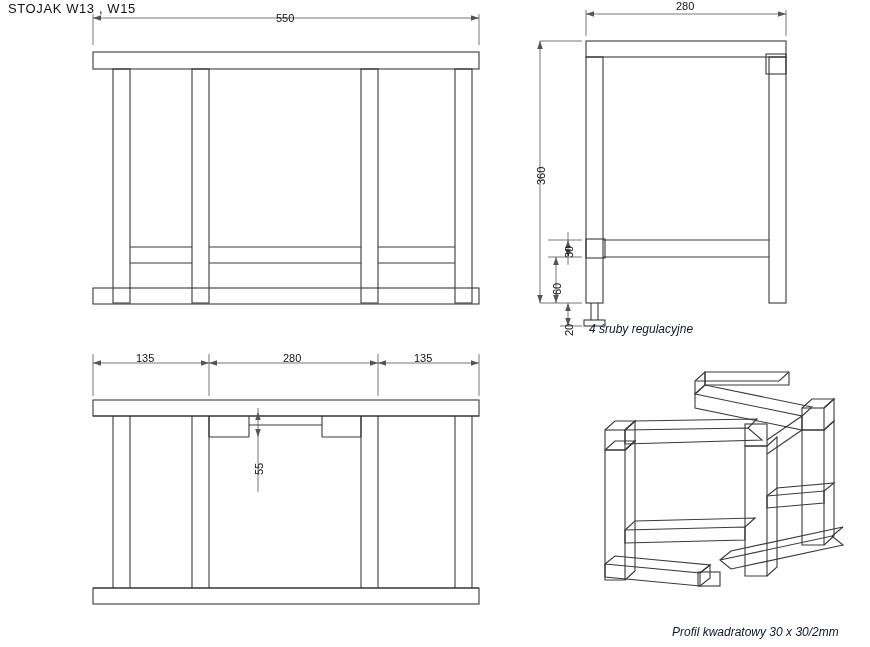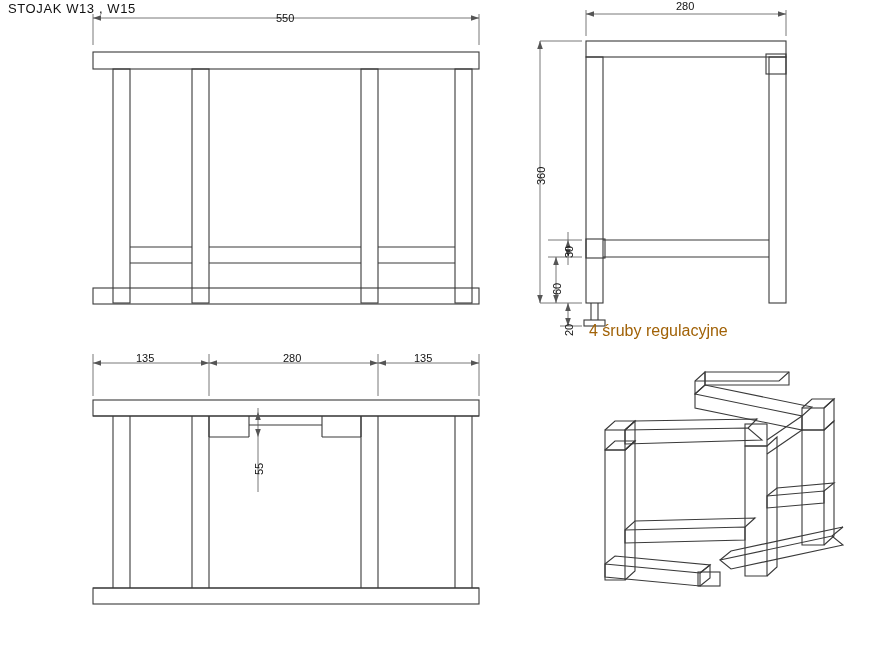--- a/index.html
+++ b/index.html
@@ -25,22 +25,23 @@
   }
   .title-text {
     position: absolute;
     font-size: 13px;
     letter-spacing: 0.6px;
     color: #111;
     white-space: nowrap;
   }
   .note-text {
     position: absolute;
-    font-size: 16px;
-    color: #a16207;
+    font-size: 12px;
+    font-style: italic;
+    color: #0f172a;
     white-space: nowrap;
   }
   .dim-text {
     position: absolute;
     font-size: 11px;
     color: #111;
     white-space: nowrap;
   }
   .dim-text.vert {
     transform-origin: left top;
@@ -263,14 +264,15 @@
   <div class="dim-text vert" style="left:551px; top:295px;">60</div>
   <div class="dim-text vert" style="left:563px; top:336px;">20</div>
 
   <div class="note-text" style="left:589px; top:322px;">4 śruby regulacyjne</div>
 
   <div class="dim-text" style="left:136px; top:352px;">135</div>
   <div class="dim-text" style="left:283px; top:352px;">280</div>
   <div class="dim-text" style="left:414px; top:352px;">135</div>
   <div class="dim-text vert" style="left:253px; top:475px;">55</div>
 
+  <div class="note-text" style="left:672px; top:625px;">Profil kwadratowy 30 x 30/2mm</div>
 
 </div>
 
 </body></html>

